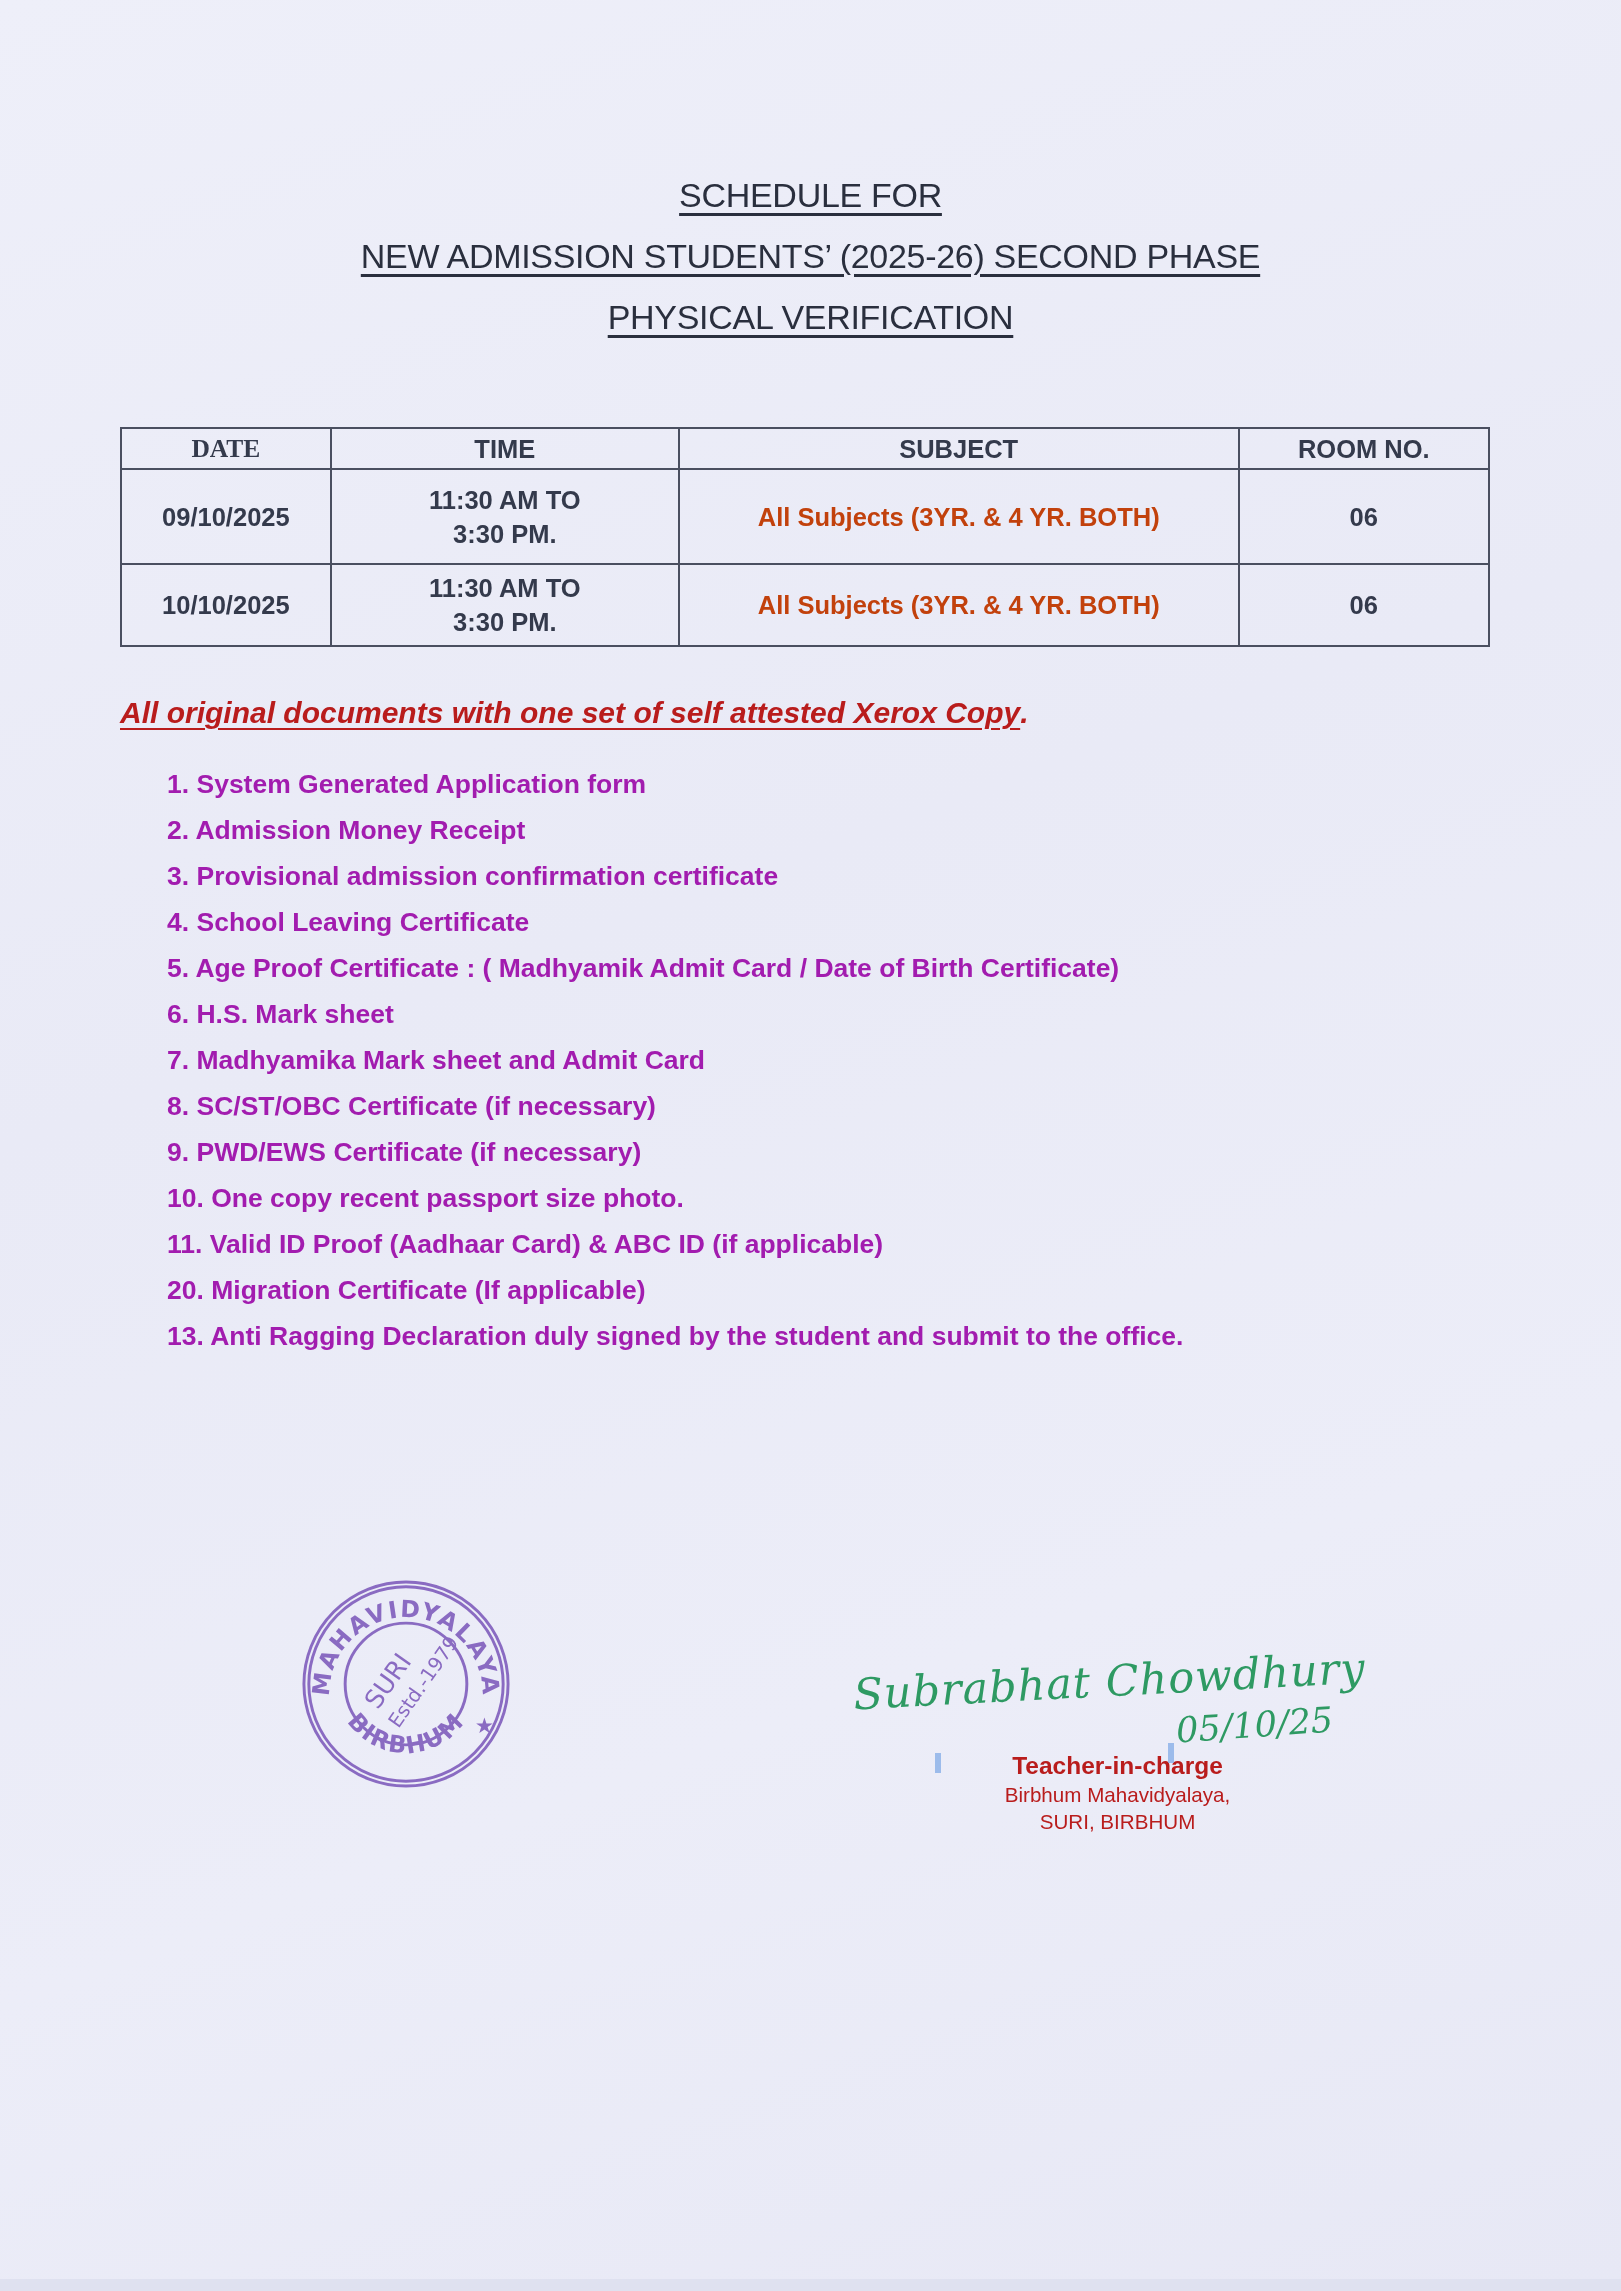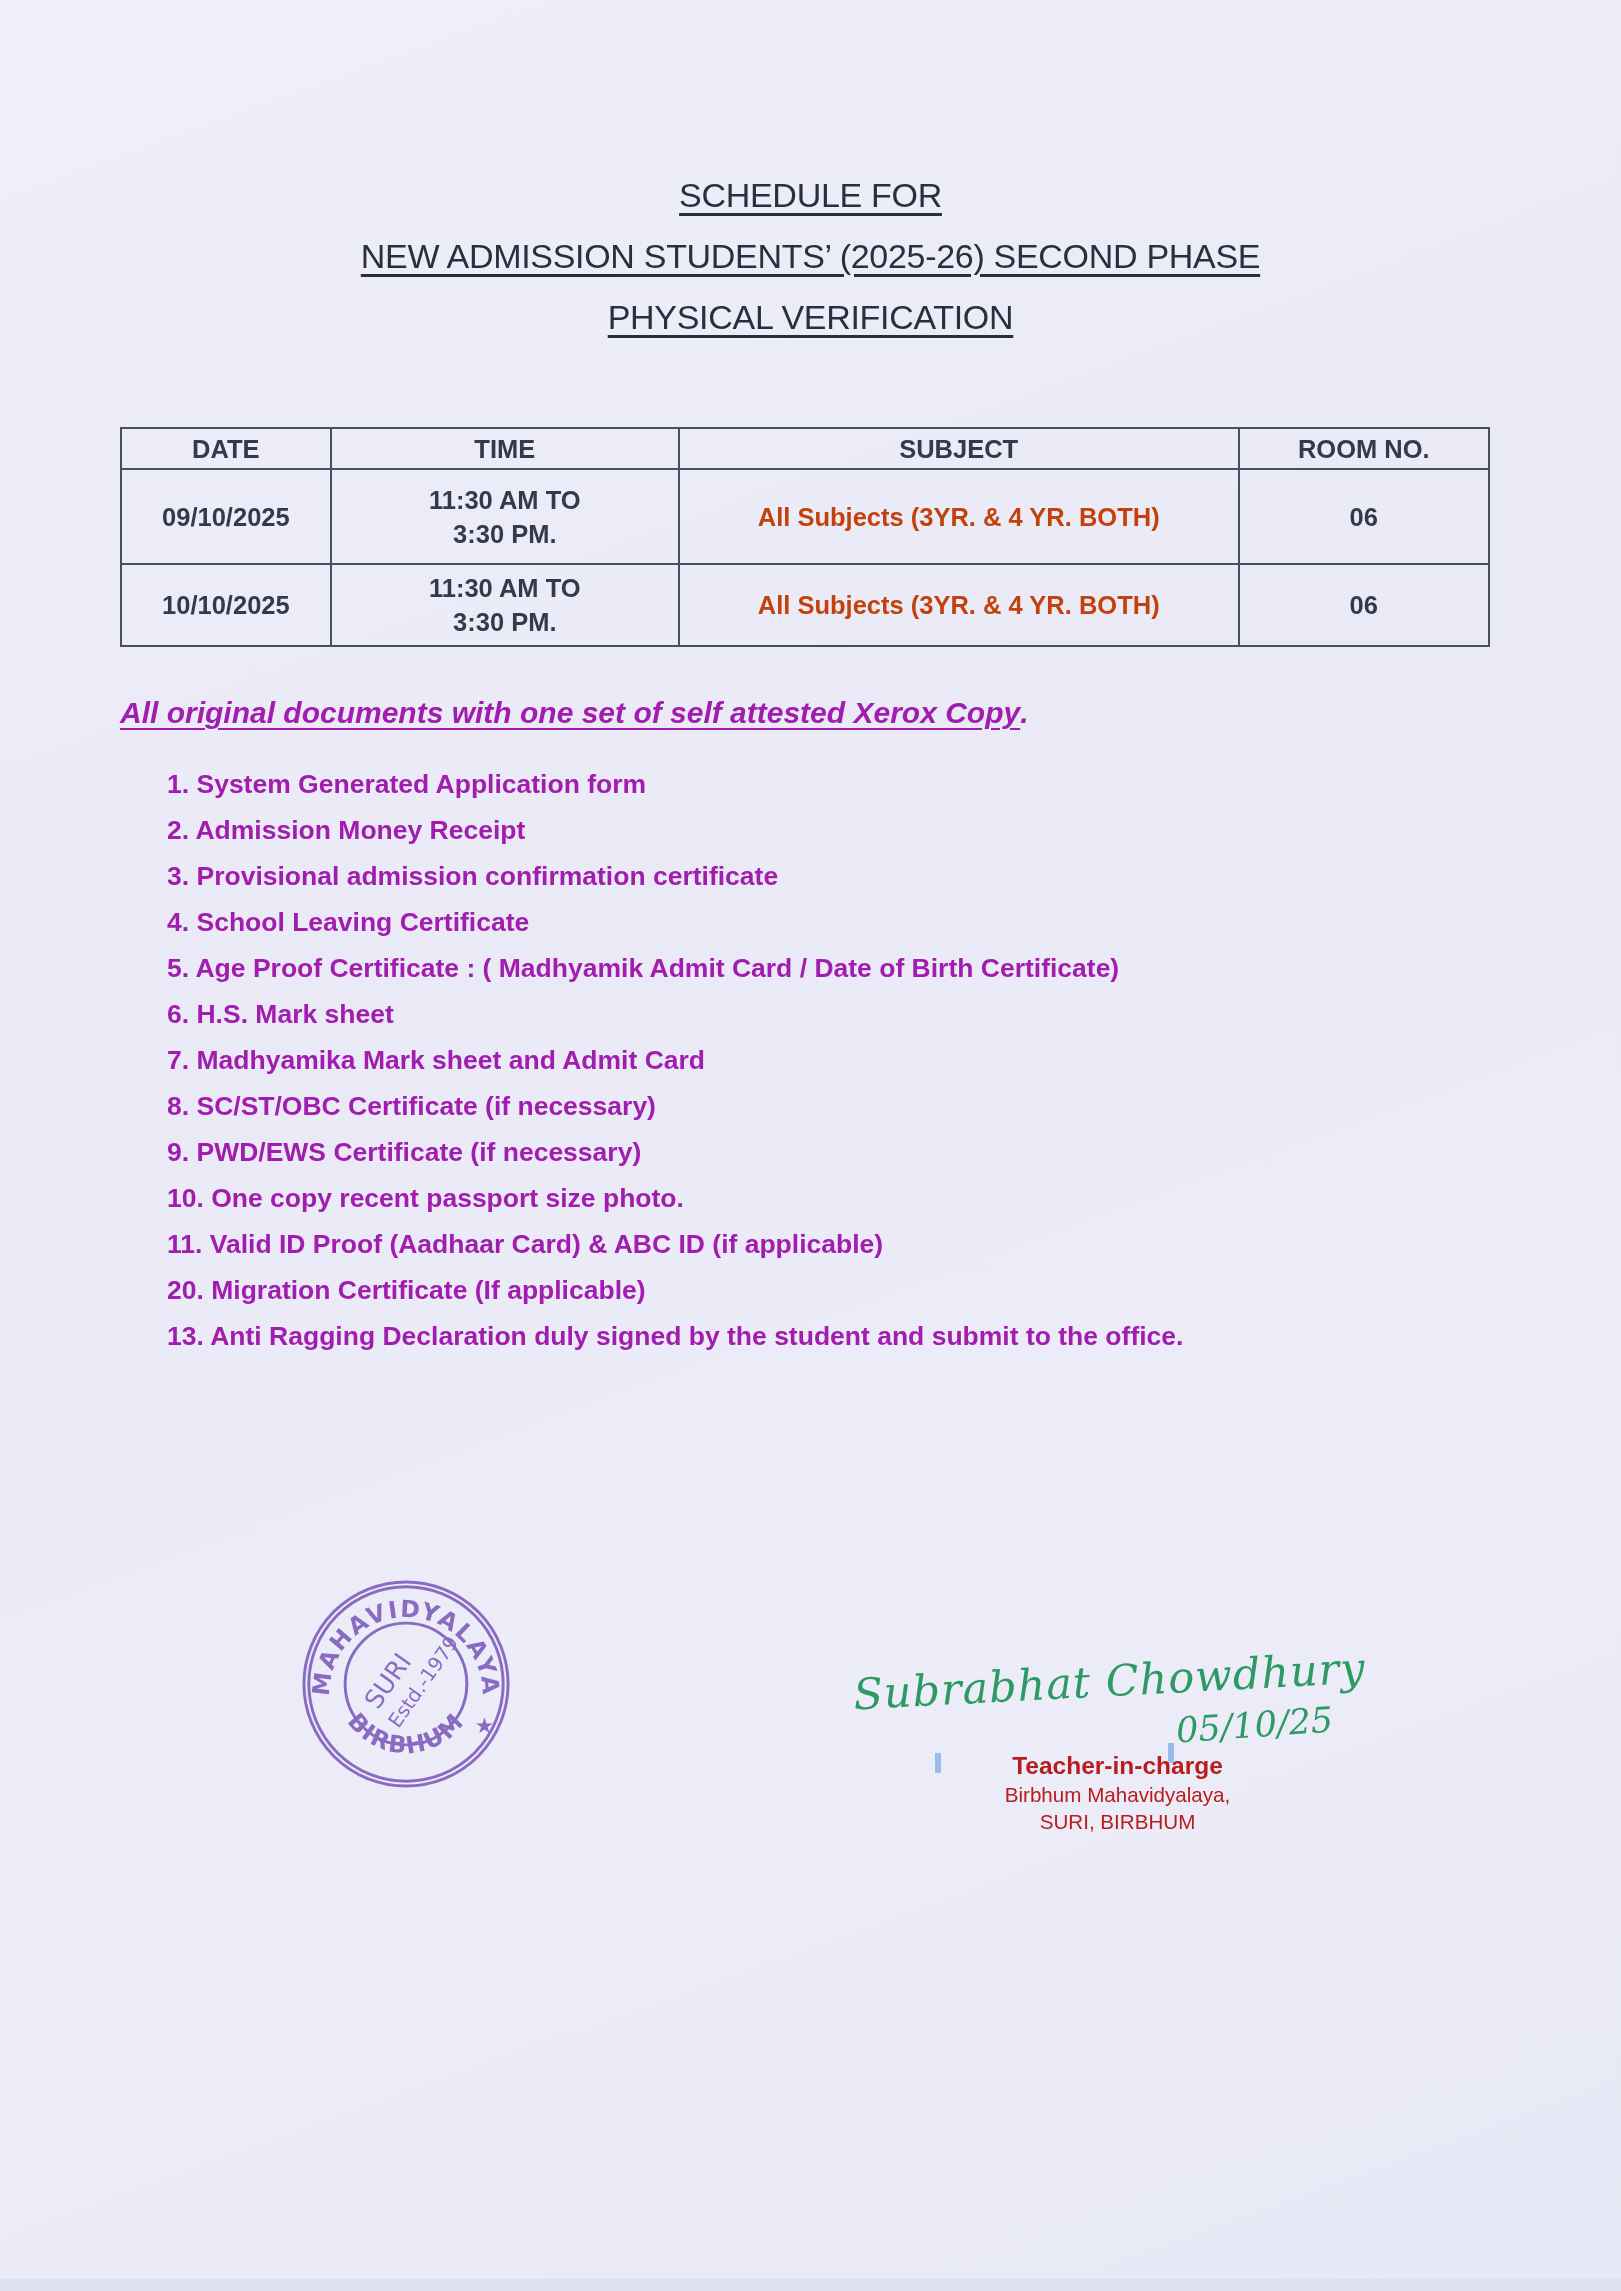--- a/index.html
+++ b/index.html
@@ -33,29 +33,29 @@
       position: absolute; left: 120px; top: 427px; width: 1370px;
       border-collapse: collapse; font-weight: bold; font-size: 25.5px; color: #343a4c;
     }
     table.schedule th, table.schedule td {
       border: 2px solid #4a4f60; text-align: center; vertical-align: middle;
       line-height: 34px;
     }
     table.schedule th { height: 41px; font-size: 25.5px; }
     table.schedule td { height: 95px; }
     table.schedule tr.row2 td { height: 82px; }
-    .col-date { width: 210px; }
+    .col-date { width: 210px; font-family: Liberation Serif, serif; }
     .col-time { width: 349px; }
     .col-subject { width: 561px; }
     .col-room { width: 251px; }
     .subject-cell { color: #c2410c; }
 
     .note {
       position: absolute; left: 120px; top: 696px; font-size: 30px; font-weight: bold;
-      font-style: italic; color: #a21caf;
+      font-style: italic; color: #b91c1c;
     }
     .note span { text-decoration: underline; text-decoration-thickness: 2px; text-underline-offset: 4.9px; }
 
     ol.docs {
       position: absolute; left: 167px; top: 765px; list-style: none;
       font-weight: bold; font-size: 26.5px; color: #a21caf;
     }
     ol.docs li { height: 46px; line-height: 39px; white-space: nowrap; }
 
     .seal {

